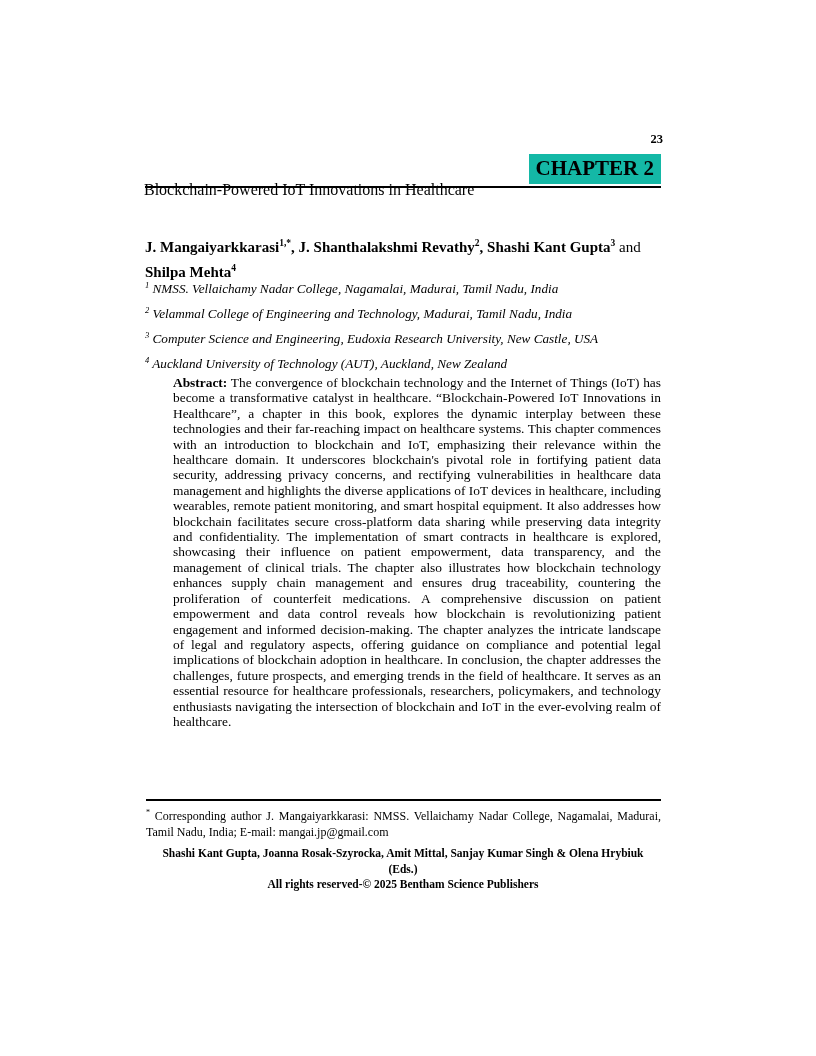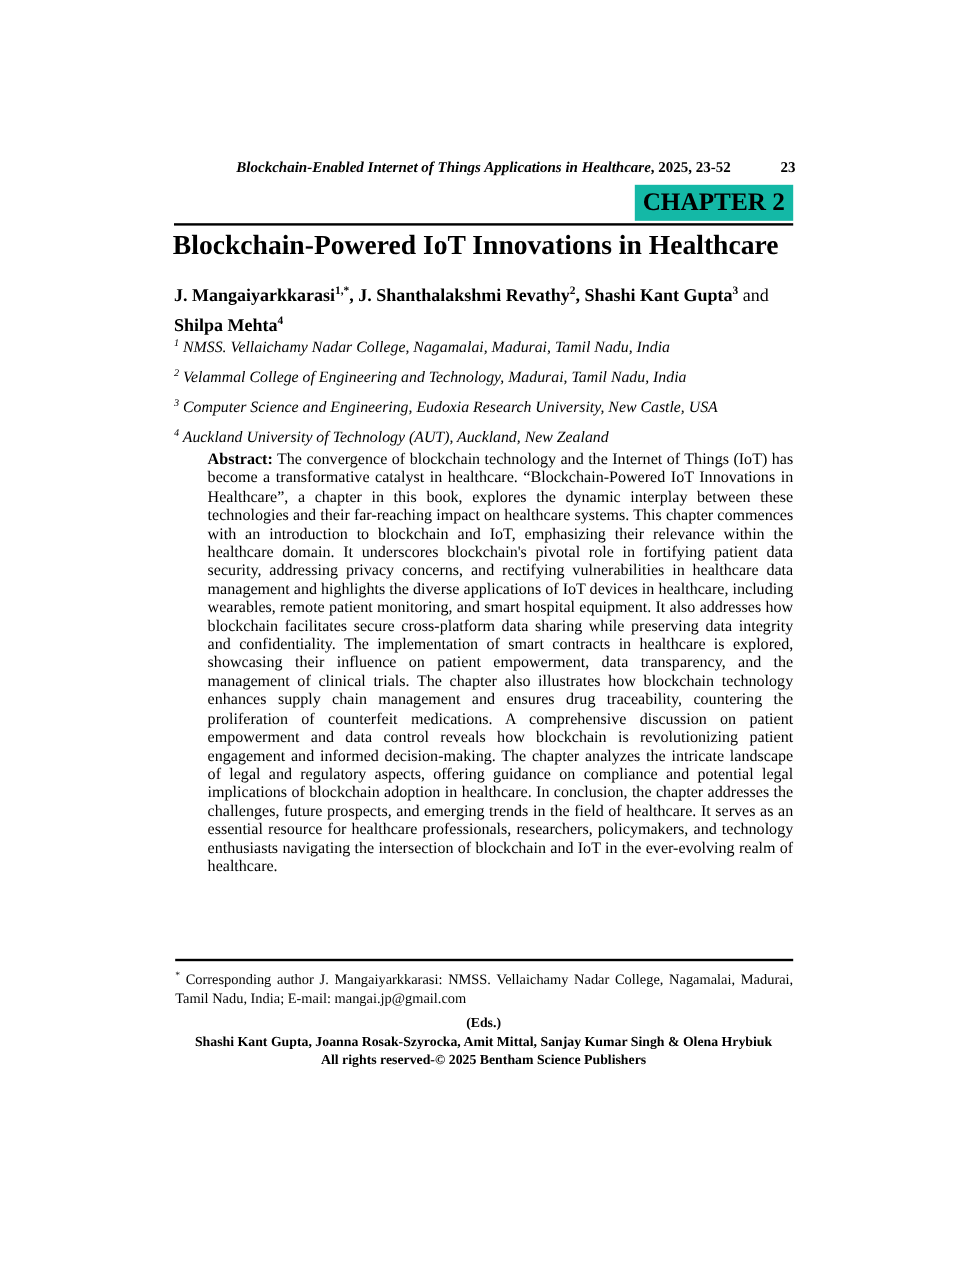--- a/index.html
+++ b/index.html
@@ -30,22 +30,22 @@
     background: #14b8a6;
     font-size: 21px; font-weight: bold;
     padding: 2px 7px 3px 7px;
   }
   .divider {
     position: absolute; top: 186px; left: 0; width: 516px;
     border-top: 2px solid #000000;
   }
 
   .article-title {
-    position: absolute; top: 192px; left: -1px; width: 520px;
-    font-size: 23px; font-weight: bold;
+    position: absolute; top: 181px; left: -1px; width: 520px;
+    font-size: 16px; font-weight: normal;
   }
 
   .authors {
     position: absolute; top: 233px; left: 0; width: 516px;
     font-size: 15px; font-weight: bold; line-height: 21px;
   }
   .authors sup { font-size: 9.5px; }
   .author-sep { font-weight: bold; }
   .author-sep.plain { font-weight: normal; }
 
@@ -77,23 +77,20 @@
     position: absolute; top: 846px; left: 0; width: 516px;
     font-size: 11.5px; font-weight: bold; text-align: center;
     line-height: 15.5px;
   }
 </style>
 </head>
 <body>
 
 <div class="page">
 
-  <div class="running-header">
-    <span class="running-title">Blockchain-Enabled Internet of Things Applications in Healthcare</span><span class="running-suffix">, 2025, 23-52</span>
-  </div>
   <div class="page-number">23</div>
 
   <div class="chapter-row">
     <span class="chapter-badge">CHAPTER 2</span>
   </div>
   <div class="divider"></div>
 
   <h1 class="article-title">Blockchain-Powered IoT Innovations in Healthcare</h1>
 
   <div class="authors">
@@ -109,18 +106,18 @@
 
   <div class="abstract">
     <span class="abstract-label">Abstract:</span><span> The convergence of blockchain technology and the Internet of Things (IoT) has become a transformative catalyst in healthcare. “Blockchain-Powered IoT Innovations in Healthcare”, a chapter in this book, explores the dynamic interplay between these technologies and their far-reaching impact on healthcare systems. This chapter commences with an introduction to blockchain and IoT, emphasizing their relevance within the healthcare domain. It underscores blockchain's pivotal role in fortifying patient data security, addressing privacy concerns, and rectifying vulnerabilities in healthcare data management and highlights the diverse applications of IoT devices in healthcare, including wearables, remote patient monitoring, and smart hospital equipment. It also addresses how blockchain facilitates secure cross-platform data sharing while preserving data integrity and confidentiality. The implementation of smart contracts in healthcare is explored, showcasing their influence on patient empowerment, data transparency, and the management of clinical trials. The chapter also illustrates how blockchain technology enhances supply chain management and ensures drug traceability, countering the proliferation of counterfeit medications. A comprehensive discussion on patient empowerment and data control reveals how blockchain is revolutionizing patient engagement and informed decision-making. The chapter analyzes the intricate landscape of legal and regulatory aspects, offering guidance on compliance and potential legal implications of blockchain adoption in healthcare. In conclusion, the chapter addresses the challenges, future prospects, and emerging trends in the field of healthcare. It serves as an essential resource for healthcare professionals, researchers, policymakers, and technology enthusiasts navigating the intersection of blockchain and IoT in the ever-evolving realm of healthcare.</span>
   </div>
 
   <div class="footnote">
     <sup>*</sup><span class="footnote-bold"> Corresponding author J. Mangaiyarkkarasi:</span><span> NMSS. Vellaichamy Nadar College, Nagamalai, Madurai, Tamil Nadu, India; E-mail: mangai.jp@gmail.com</span>
   </div>
 
   <div class="footer">
+    <div>Shashi Kant Gupta, Joanna Rosak-Szyrocka, Amit Mittal, Sanjay Kumar Singh &amp; Olena Hrybiuk</div>
     <div>(Eds.)</div>
-    <div>Shashi Kant Gupta, Joanna Rosak-Szyrocka, Amit Mittal, Sanjay Kumar Singh &amp; Olena Hrybiuk</div>
     <div>All rights reserved-© 2025 Bentham Science Publishers</div>
   </div>
 
 </div>
 
 </body></html>

